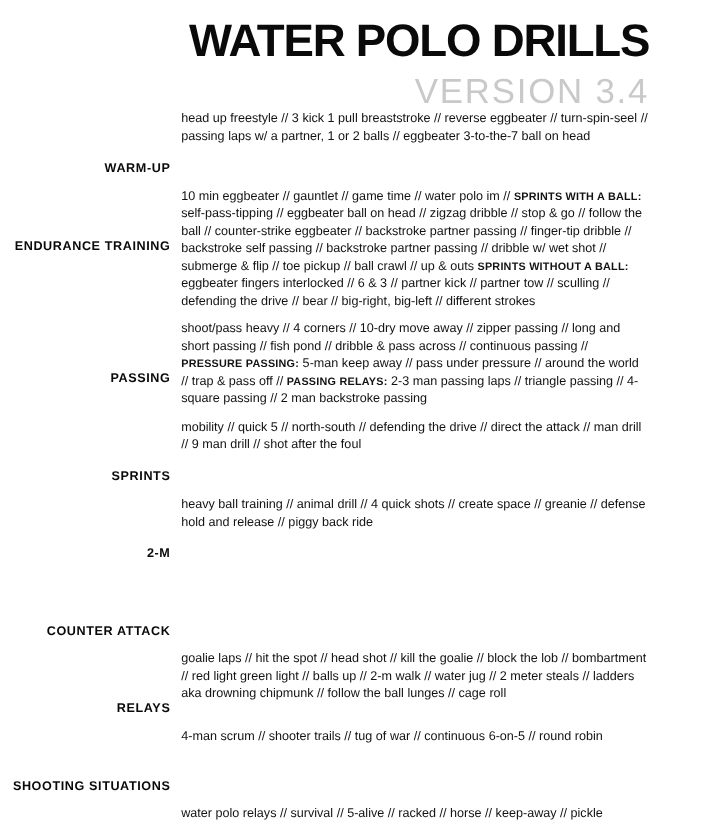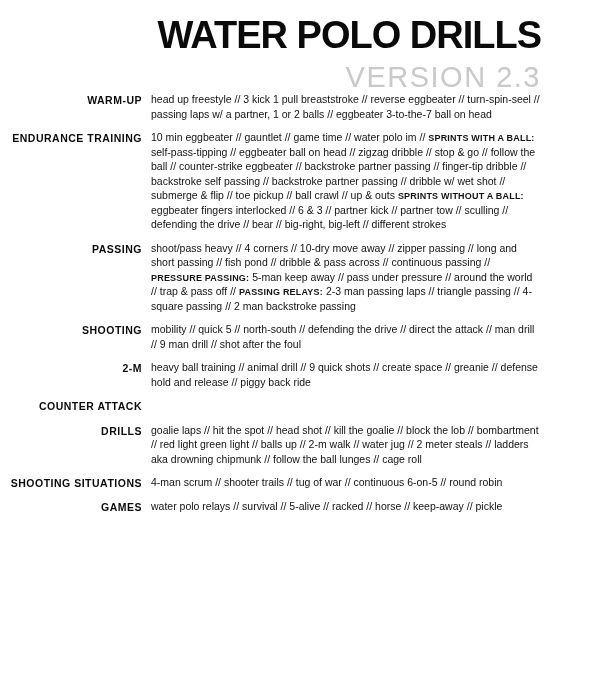--- a/index.html
+++ b/index.html
@@ -56,64 +56,65 @@
     margin-bottom: 9px;
   }
   .label {
     text-align: right;
     font-weight: bold;
     font-size: 10.5px;
     letter-spacing: 0.5px;
     line-height: 1.38;
     padding-top: 1px;
     color: #0a0a0a;
+    margin-top: 40px;
   }
   .desc {
     font-size: 10.5px;
     line-height: 1.38;
     color: #121212;
   }
   .desc .smallcaps {
     font-weight: bold;
     font-size: 9px;
     letter-spacing: 0.2px;
   }
 </style>
 </head>
 <body>
 
 <div class="page">
   <div class="doc-title">WATER POLO DRILLS</div>
-  <div class="doc-version">VERSION 2.3</div>
+  <div class="doc-version">VERSION 3.4</div>
   <div class="contents-list">
       <div class="row">
         <div class="label">WARM-UP</div>
         <div class="desc"><span>head up freestyle // 3 kick 1 pull breaststroke // reverse eggbeater // turn-spin-seel // passing laps w/ a partner, 1 or 2 balls // eggbeater 3-to-the-7 ball on head</span></div>
       </div>
       <div class="row">
         <div class="label">ENDURANCE TRAINING</div>
         <div class="desc"><span>10 min eggbeater // gauntlet // game time // water polo im // </span><span class="smallcaps">SPRINTS WITH A BALL:</span><span> self-pass-tipping // eggbeater ball on head // zigzag dribble // stop &amp; go // follow the ball // counter-strike eggbeater // backstroke partner passing // finger-tip dribble // backstroke self passing // backstroke partner passing // dribble w/ wet shot // submerge &amp; flip // toe pickup // ball crawl // up &amp; outs </span><span class="smallcaps">SPRINTS WITHOUT A BALL:</span><span> eggbeater fingers interlocked // 6 &amp; 3 // partner kick // partner tow // sculling // defending the drive // bear // big-right, big-left // different strokes</span></div>
       </div>
       <div class="row">
         <div class="label">PASSING</div>
         <div class="desc"><span>shoot/pass heavy // 4 corners // 10-dry move away // zipper passing // long and short passing // fish pond // dribble &amp; pass across // continuous passing // </span><span class="smallcaps">PRESSURE PASSING:</span><span> 5-man keep away // pass under pressure // around the world // trap &amp; pass off // </span><span class="smallcaps">PASSING RELAYS:</span><span> 2-3 man passing laps // triangle passing // 4-square passing // 2 man backstroke passing</span></div>
       </div>
       <div class="row">
-        <div class="label">SHOOTING</div>
+        <div class="label">SPRINTS</div>
         <div class="desc"><span>mobility // quick 5 // north-south // defending the drive // direct the attack // man drill // 9 man drill // shot after the foul</span></div>
       </div>
       <div class="row">
         <div class="label">2-M</div>
-        <div class="desc"><span>heavy ball training // animal drill // 9 quick shots // create space // greanie // defense hold and release // piggy back ride</span></div>
+        <div class="desc"><span>heavy ball training // animal drill // 4 quick shots // create space // greanie // defense hold and release // piggy back ride</span></div>
       </div>
       <div class="row">
         <div class="label">COUNTER ATTACK</div>
       </div>
       <div class="row">
-        <div class="label">DRILLS</div>
+        <div class="label">RELAYS</div>
         <div class="desc"><span>goalie laps // hit the spot // head shot // kill the goalie // block the lob // bombartment // red light green light // balls up // 2-m walk // water jug // 2 meter steals // ladders aka drowning chipmunk // follow the ball lunges // cage roll</span></div>
       </div>
       <div class="row">
         <div class="label">SHOOTING SITUATIONS</div>
         <div class="desc"><span>4-man scrum // shooter trails // tug of war // continuous 6-on-5 // round robin</span></div>
       </div>
       <div class="row">
         <div class="label">GAMES</div>
         <div class="desc"><span>water polo relays // survival // 5-alive // racked // horse // keep-away // pickle</span></div>
       </div>

